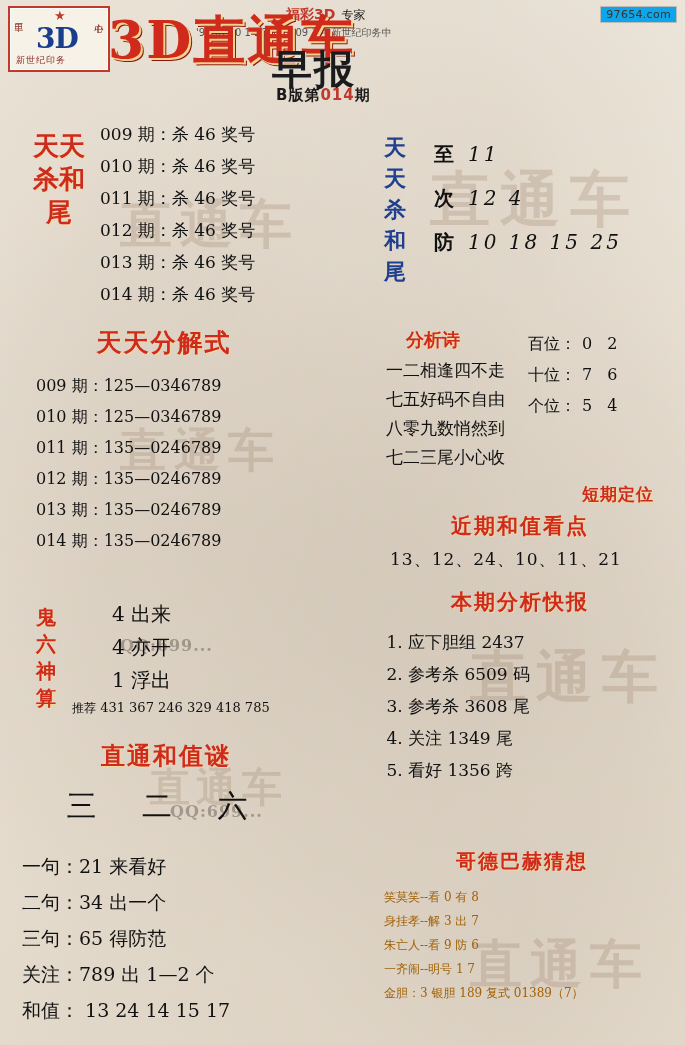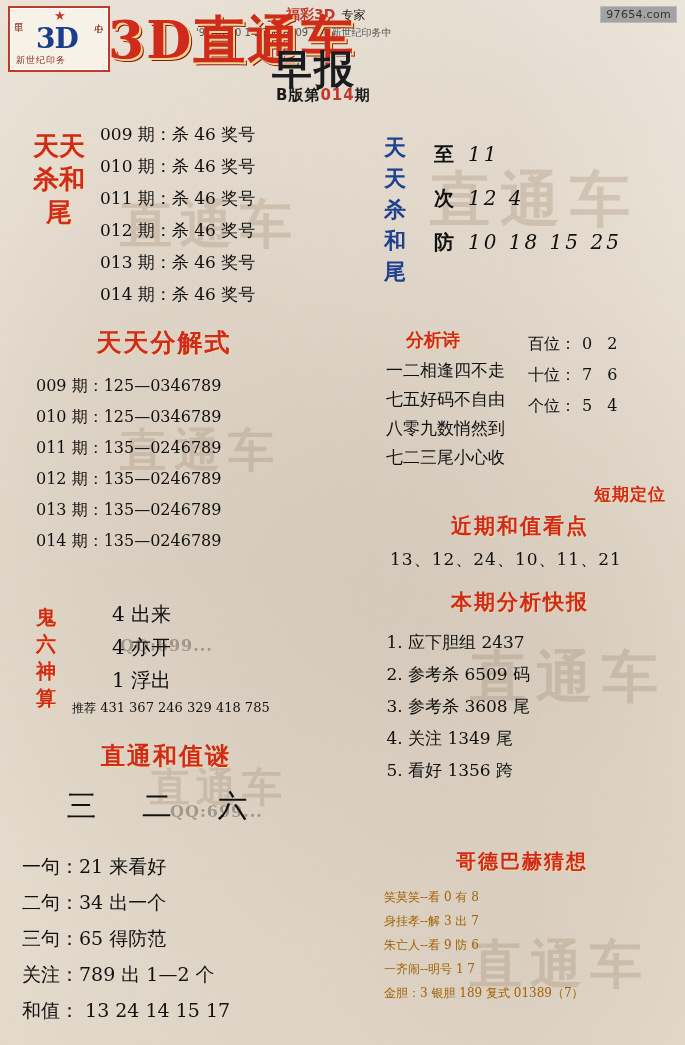--- a/index.html
+++ b/index.html
@@ -20,21 +20,21 @@
       radial-gradient(ellipse at 80% 62%, rgba(150,130,110,.16), rgba(0,0,0,0) 50%),
       radial-gradient(ellipse at 25% 88%, rgba(150,130,110,.12), rgba(0,0,0,0) 55%),
       radial-gradient(ellipse at 78% 92%, rgba(150,130,110,.14), rgba(0,0,0,0) 50%),
       linear-gradient(#f2ece1,#e9e0d2);
     pointer-events:none;
   }
   .page{position:absolute;inset:0;}
 
   .wm{
     position:absolute;top:6px;right:8px;
-    background:#a3a3a3;border:1px solid #bbb;
+    background:#0ea5e9;border:1px solid #bbb;
     font-size:11px;color:#333;padding:1px 5px;
     letter-spacing:.3px;
   }
 
   
   .header{position:absolute;left:0;top:0;width:685px;height:108px;}
   .logo-box{
     position:absolute;left:8px;top:6px;width:98px;height:62px;
     border:2px solid #c0392b;background:#f7f2e8;
     box-shadow:0 0 0 1px #fff inset;
@@ -143,21 +143,21 @@
     font-family:"DejaVu Serif","Liberation Serif",serif;
     font-size:17px;color:#111;line-height:29px;white-space:nowrap;
   }
   .poem .pos{position:absolute;right:6px;top:8px;width:132px;}
   .poem .pos div{
     font-family:"DejaVu Serif","Liberation Serif",serif;
     font-size:16px;color:#111;line-height:31px;white-space:nowrap;
   }
   .poem .pos .v{letter-spacing:5px;margin-left:6px;}
   .poem .short{
-    position:absolute;right:0;bottom:4px;
+    position:absolute;right:12px;bottom:4px;
     font-family:"DejaVu Serif","Liberation Serif",serif;
     font-size:17px;font-weight:bold;color:#cf2a1b;
     text-shadow:1px 1px 0 #f6d9a0;letter-spacing:1px;
   }
 
   
   .recent{position:absolute;left:374px;top:512px;width:292px;height:68px;}
   .recent .head{font-size:21px;letter-spacing:2px;}
   .recent .vals{
     margin-top:8px;text-align:left;padding-left:16px;

